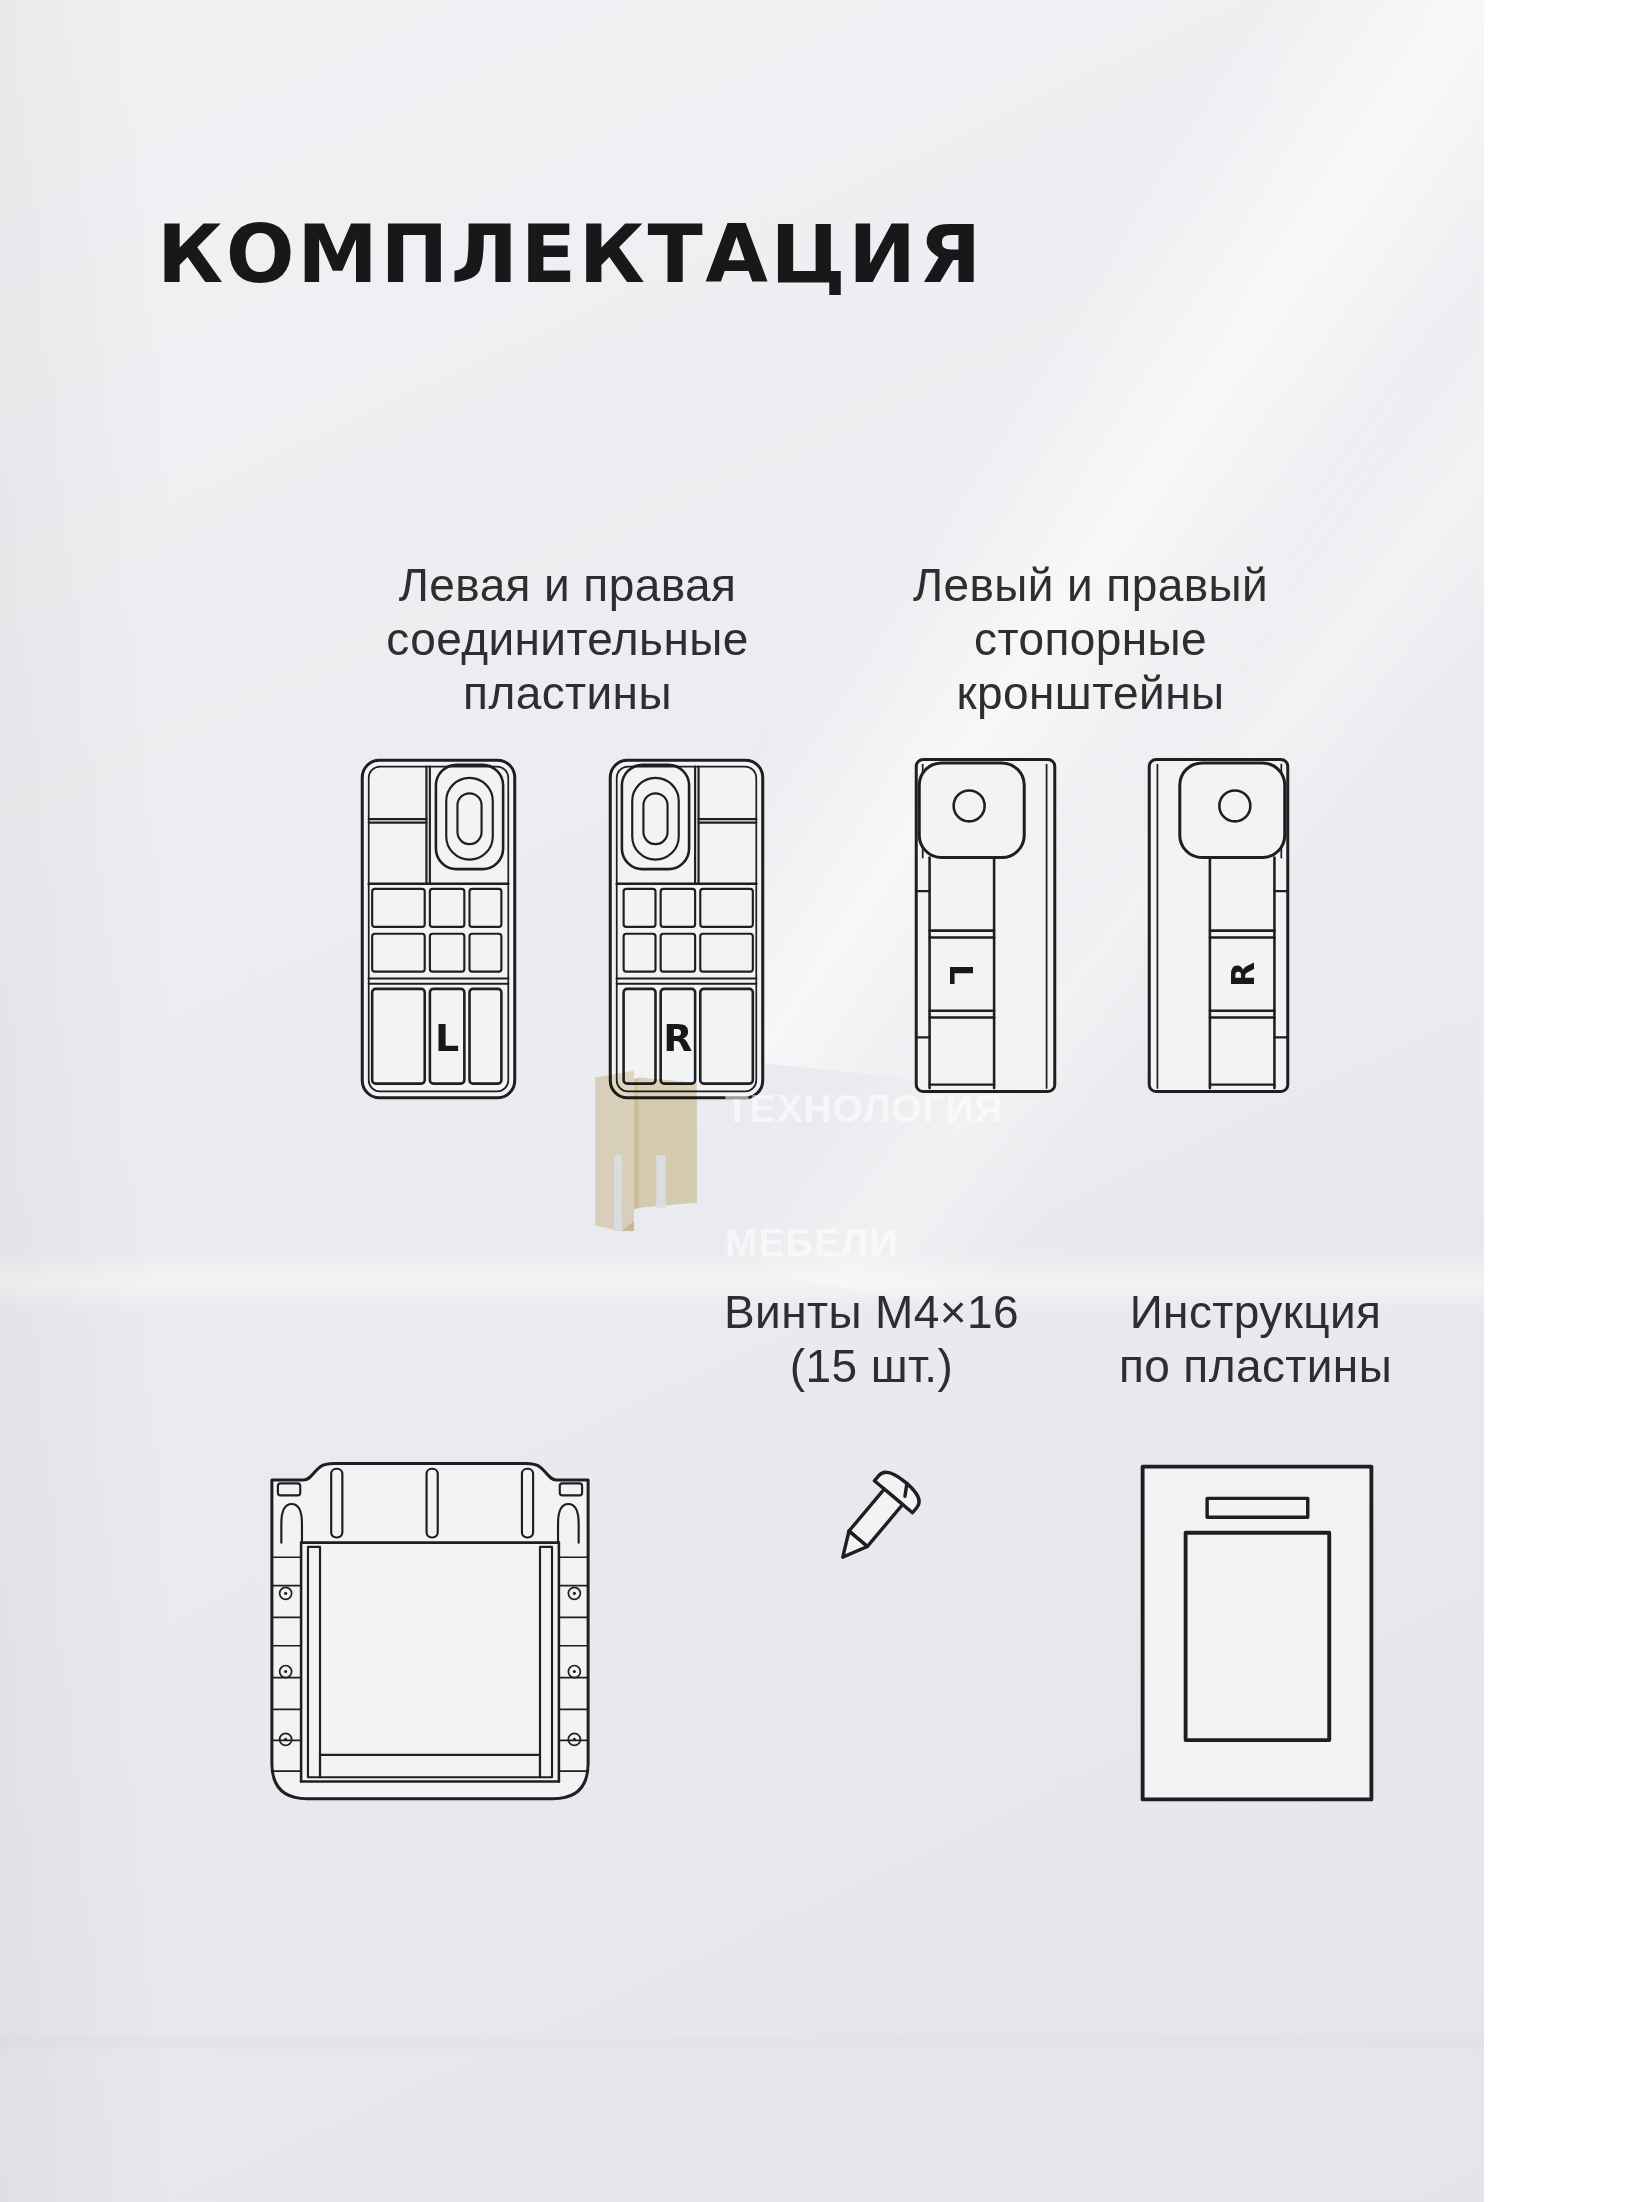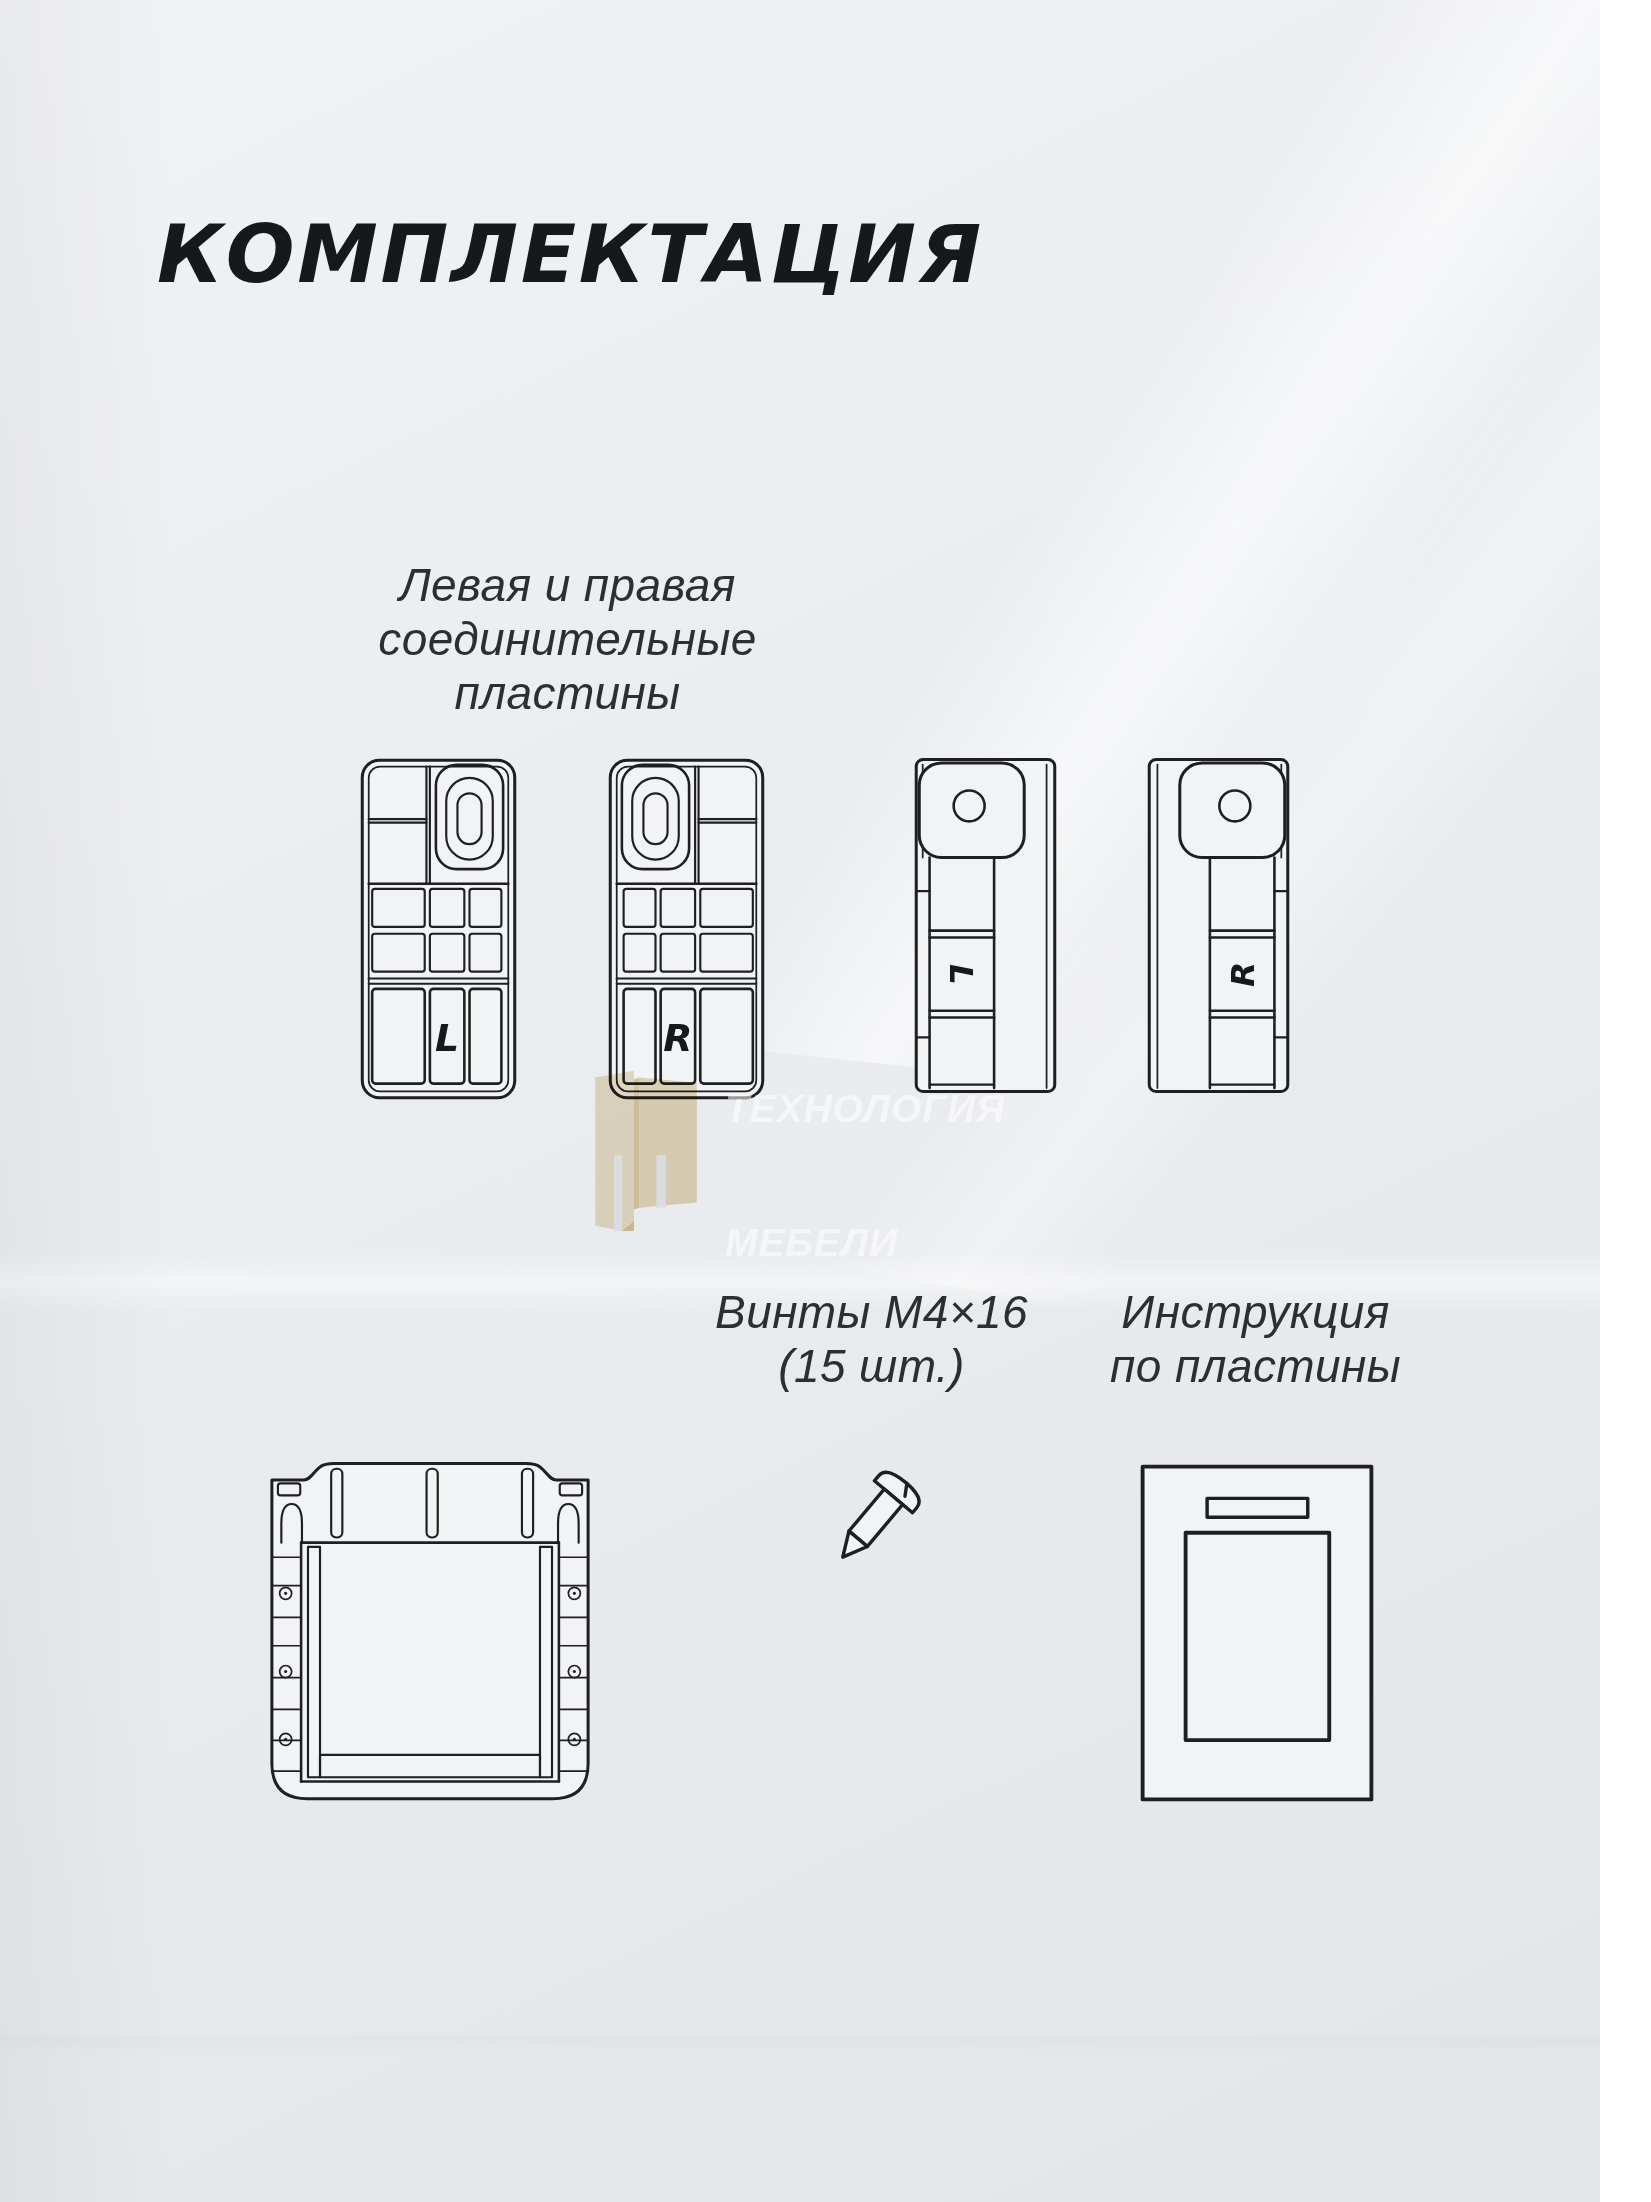--- a/index.html
+++ b/index.html
@@ -1,20 +1,19 @@
 <!DOCTYPE html>
 <html style="font-size:13.8px"><head>
 <meta charset="utf-8">
 <style>
   html,body{margin:0;padding:0;}
   body{font-family:"Liberation Sans",sans-serif;}
   .canvas{
-    position:relative;width:1600px;height:2203px;overflow:hidden;
+    position:relative;width:1484px;height:2203px;overflow:hidden;
     background:linear-gradient(155deg,#f1f2f4 0%,#ebedf0 35%,#e8eaed 60%,#e3e5e9 100%);
-    font-style:italic;
   }
   
   .streak{position:absolute;pointer-events:none;}
   .streak-1{
     top:-189px;right:-155px;width:946px;height:1291px;
     background:linear-gradient(118deg,rgba(255,255,255,0) 38%,rgba(255,255,255,.6) 50%,rgba(255,255,255,0) 63%);
     transform:rotate(6deg);
   }
   .streak-2{
     top:224px;right:-103px;width:774px;height:1118px;
@@ -91,20 +90,23 @@
   <div class="streak streak-2"></div>
   <div class="floor-band"></div>
   <div class="backdrop-seam"></div>
   <div class="left-vignette"></div>
 
   <div class="page-title">КОМПЛЕКТАЦИЯ</div>
 
   <div class="item-label lbl-plates">Левая и правая
 соединительные
 пластины</div>
+  <div class="item-label lbl-brackets">Левый и правый
+стопорные
+кронштейны</div>
   <div class="item-label lbl-screws">Винты М4×16
 (15 шт.)</div>
   <div class="item-label lbl-manual">Инструкция
 по пластины</div>
 
   <svg class="fig fig-plate-left" width="157" height="342" viewBox="0 0 182 397">
     <g>
       <rect class="fl w35" x="2.5" y="2.5" width="177" height="392" rx="20"></rect>
       <rect class="ln w2" x="10" y="10" width="162" height="377" rx="13"></rect>
       <line class="ln w25" x1="77" y1="10" x2="77" y2="146"></line>

